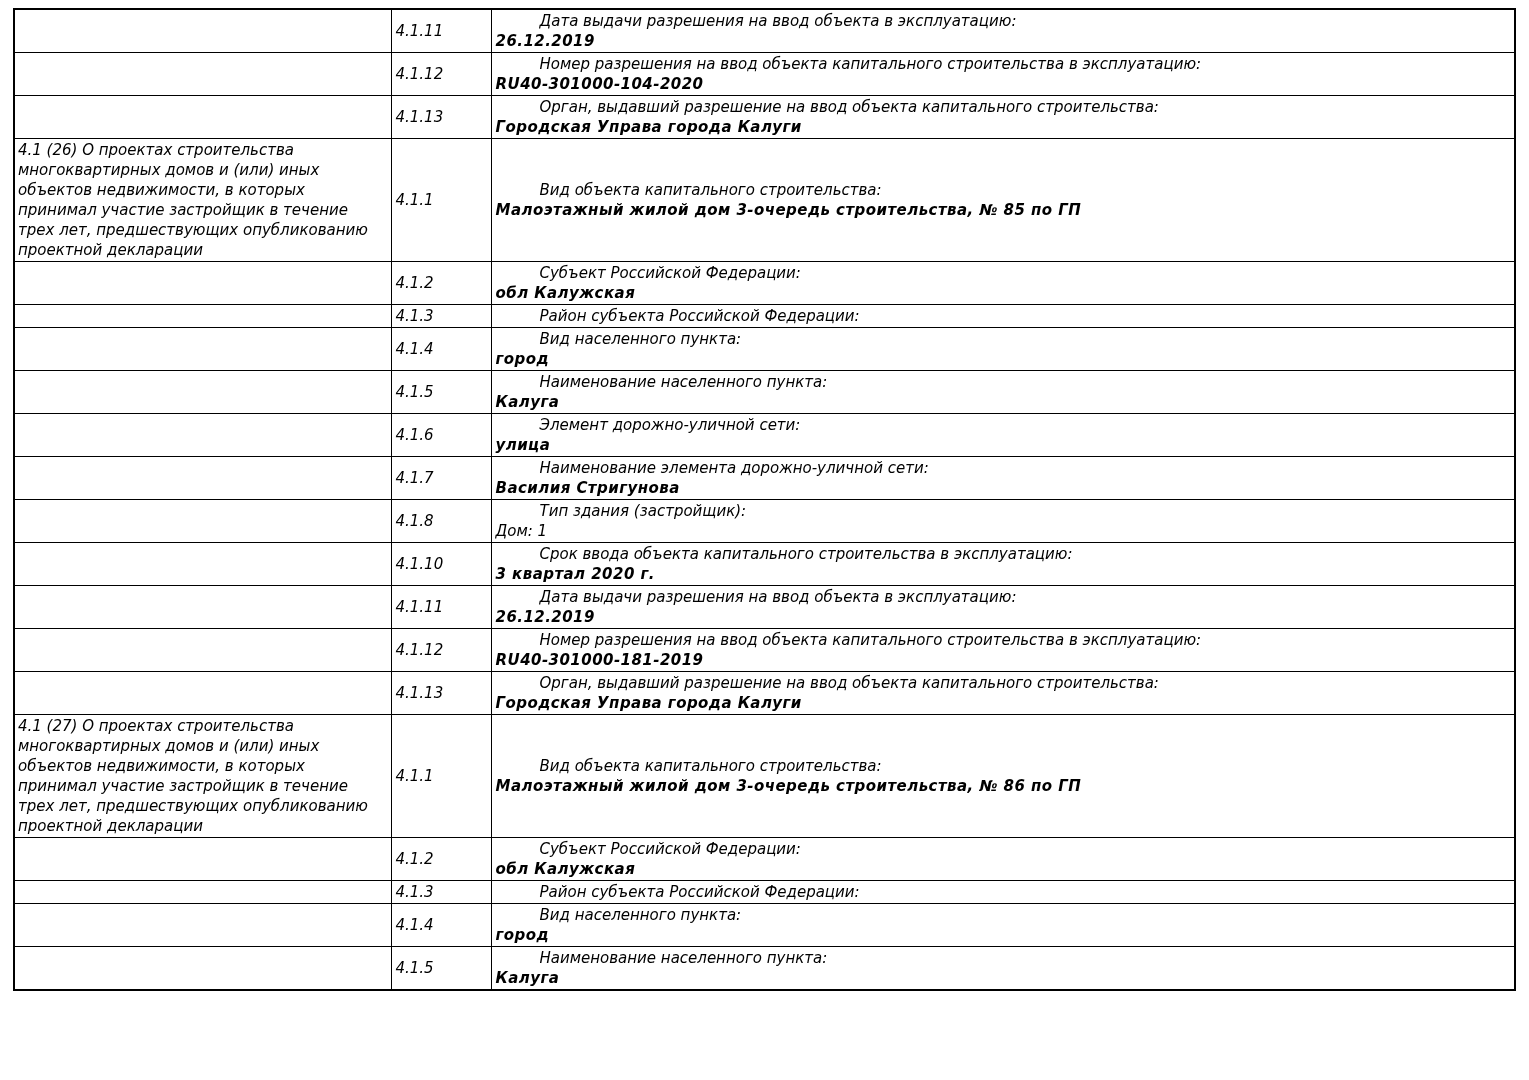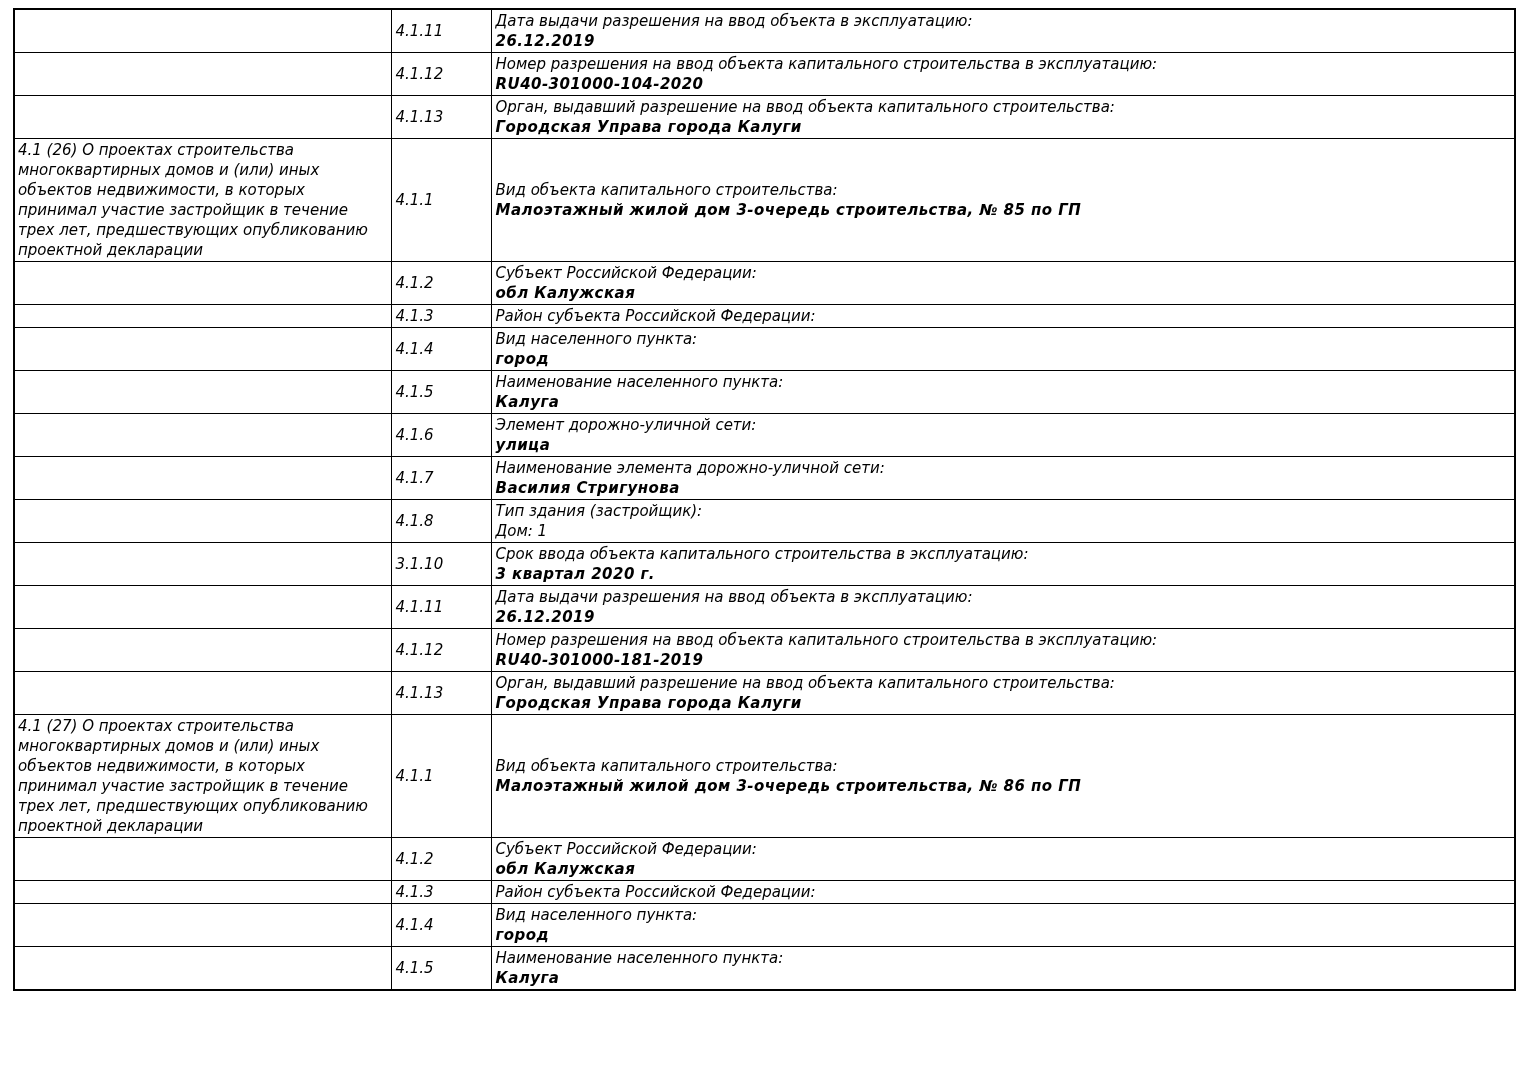--- a/index.html
+++ b/index.html
@@ -38,20 +38,21 @@
   td.section {
     width: 377px;
     vertical-align: top;
     padding: 1px 3px;
   }
   td.code {
     width: 100px;
   }
   td.content .label {
     font-weight: normal;
+    margin-left: 44px;
   }
   td.content .value {
     font-weight: bold;
     letter-spacing: 0.03em;
   }
   td.content .value.plain {
     font-weight: normal;
     letter-spacing: 0;
   }
 </style>
@@ -144,21 +145,21 @@
         <tr>
     <td class="section"></td>
     <td class="code">4.1.8</td>
     <td class="content">
       <div class="label">Тип здания (застройщик):</div>
       <div class="value plain">Дом: 1</div>
     </td>
   </tr>
         <tr>
     <td class="section"></td>
-    <td class="code">3.1.10</td>
+    <td class="code">4.1.10</td>
     <td class="content">
       <div class="label">Срок ввода объекта капитального строительства в эксплуатацию:</div>
       <div class="value">3 квартал 2020 г.</div>
     </td>
   </tr>
         <tr>
     <td class="section"></td>
     <td class="code">4.1.11</td>
     <td class="content">
       <div class="label">Дата выдачи разрешения на ввод объекта в эксплуатацию:</div>

